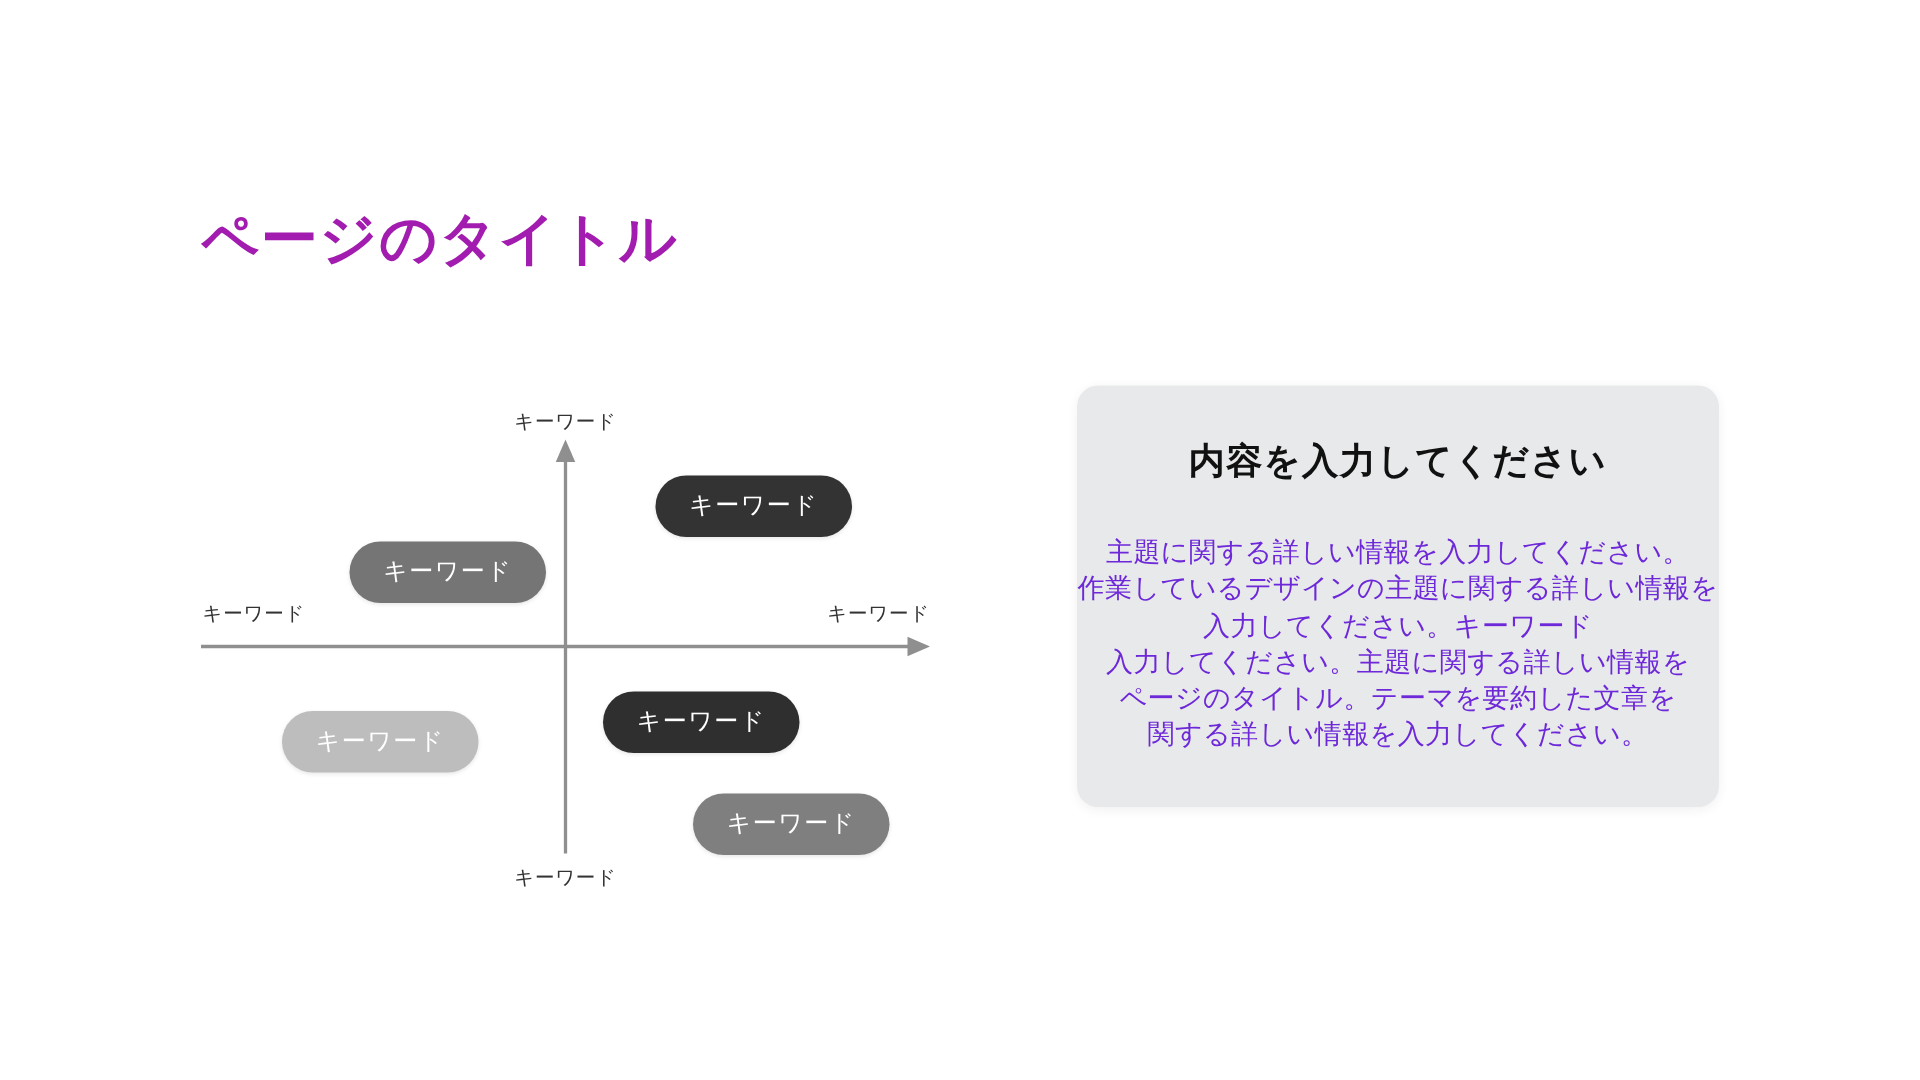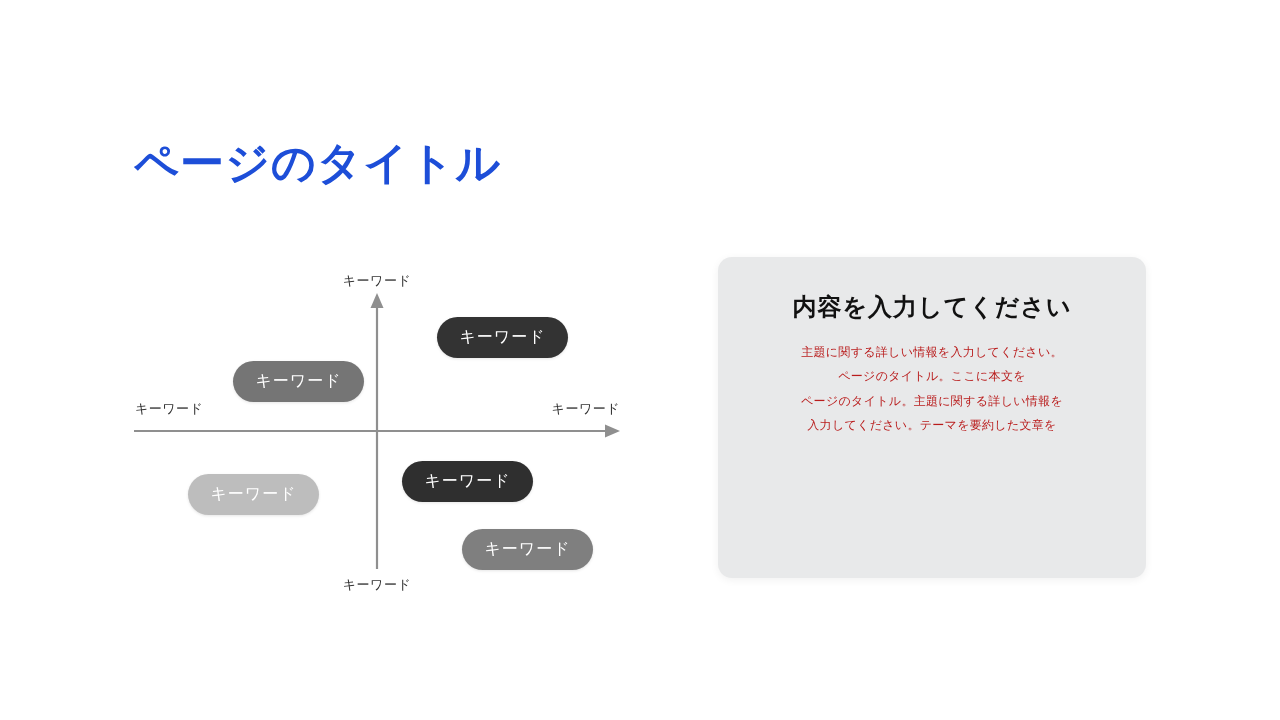--- a/index.html
+++ b/index.html
@@ -9,23 +9,23 @@
     width: 1280px; height: 720px;
     background: #ffffff;
     font-family: "Liberation Sans", "DejaVu Sans", sans-serif;
     overflow: hidden;
   }
 
   
   .page-title {
     position: absolute;
     left: 134px; top: 134px;
-    font-size: 44px;
+    font-size: 38px;
     font-weight: 700;
-    color: #1d4ed8;
+    color: #a21caf;
     letter-spacing: 1px;
     white-space: nowrap;
   }
 
   
   .diagram {
     position: absolute;
     left: 128px; top: 266px;
     width: 500px; height: 332px; font-family: Liberation Serif, serif;
   }
@@ -60,41 +60,42 @@
   .pill.p1 { left: 309px; top: 51px;  }
   .pill.p2 { left: 105px; top: 95px;  }
   .pill.p3 { left: 60px;  top: 208px; }
   .pill.p4 { left: 274px; top: 195px; }
   .pill.p5 { left: 334px; top: 263px; }
 
   
   .content-panel {
     position: absolute;
     left: 718px; top: 257px;
-    width: 428px; height: 321px;
+    width: 428px; height: 281px;
     border-radius: 14px;
     box-shadow: 0 2px 8px rgba(0,0,0,0.06);
     display: flex;
     flex-direction: column;
     align-items: center;
     padding-top: 34px;
+    gap: 16px;
   }
   .content-heading {
     font-size: 24px;
     font-weight: 600;
     color: #111111;
     letter-spacing: 1px;
     margin-bottom: 17px;
     white-space: nowrap;
   }
   .content-body {
     text-align: center;
-    font-size: 12px;
+    font-size: 18px;
     line-height: 24.3px;
-    color: #b91c1c;
+    color: #6d28d9;
     letter-spacing: 0.3px;
   }
   .content-body .line { white-space: nowrap; }
 </style>
 </head>
 <body>
 
 <h1 class="page-title">ページのタイトル</h1>
 
 <div class="diagram">
@@ -117,17 +118,19 @@
   <div class="pill p2" style="background: rgb(117, 117, 117);">キーワード</div>
   <div class="pill p3" style="background: rgb(189, 189, 189);">キーワード</div>
   <div class="pill p4" style="background: rgb(47, 47, 47);">キーワード</div>
   <div class="pill p5" style="background: rgb(127, 127, 127);">キーワード</div>
 </div>
 
 <section class="content-panel" style="background: rgb(232, 233, 234);">
   <h2 class="content-heading">内容を入力してください</h2>
   <div class="content-body">
     <div class="line">主題に関する詳しい情報を入力してください。</div>
-    <div class="line">ページのタイトル。ここに本文を</div>
-    <div class="line">ページのタイトル。主題に関する詳しい情報を</div>
-    <div class="line">入力してください。テーマを要約した文章を</div>
+    <div class="line">作業しているデザインの主題に関する詳しい情報を</div>
+    <div class="line">入力してください。キーワード</div>
+    <div class="line">入力してください。主題に関する詳しい情報を</div>
+    <div class="line">ページのタイトル。テーマを要約した文章を</div>
+    <div class="line">関する詳しい情報を入力してください。</div>
   </div>
 </section>
 
 </body></html>

